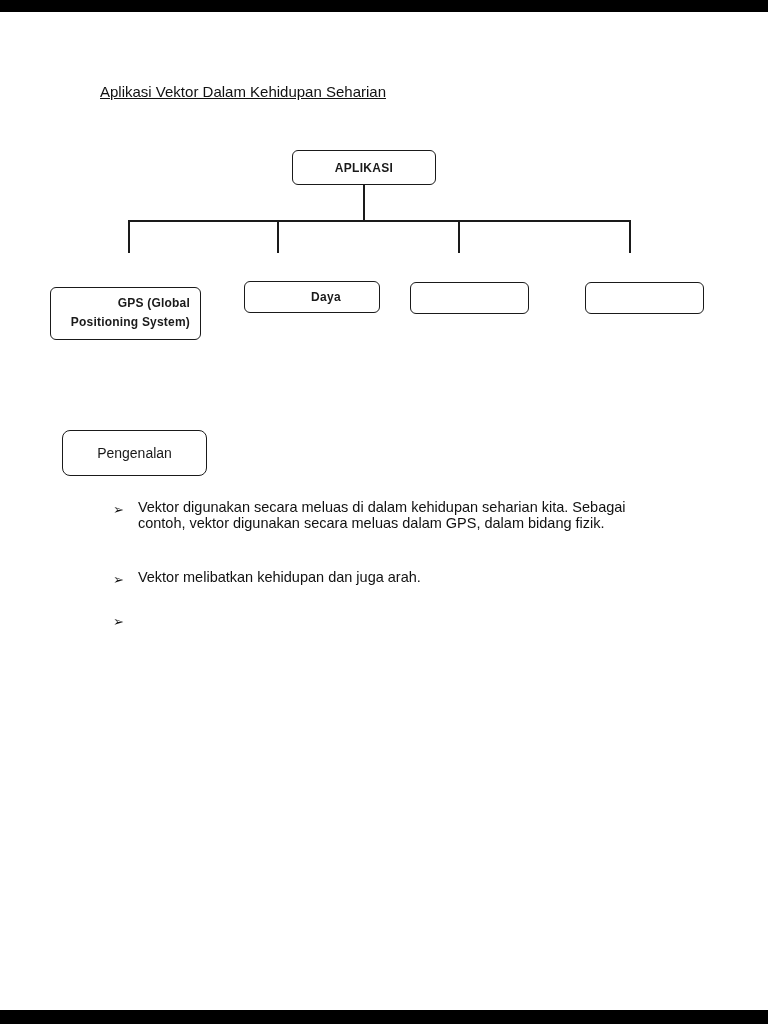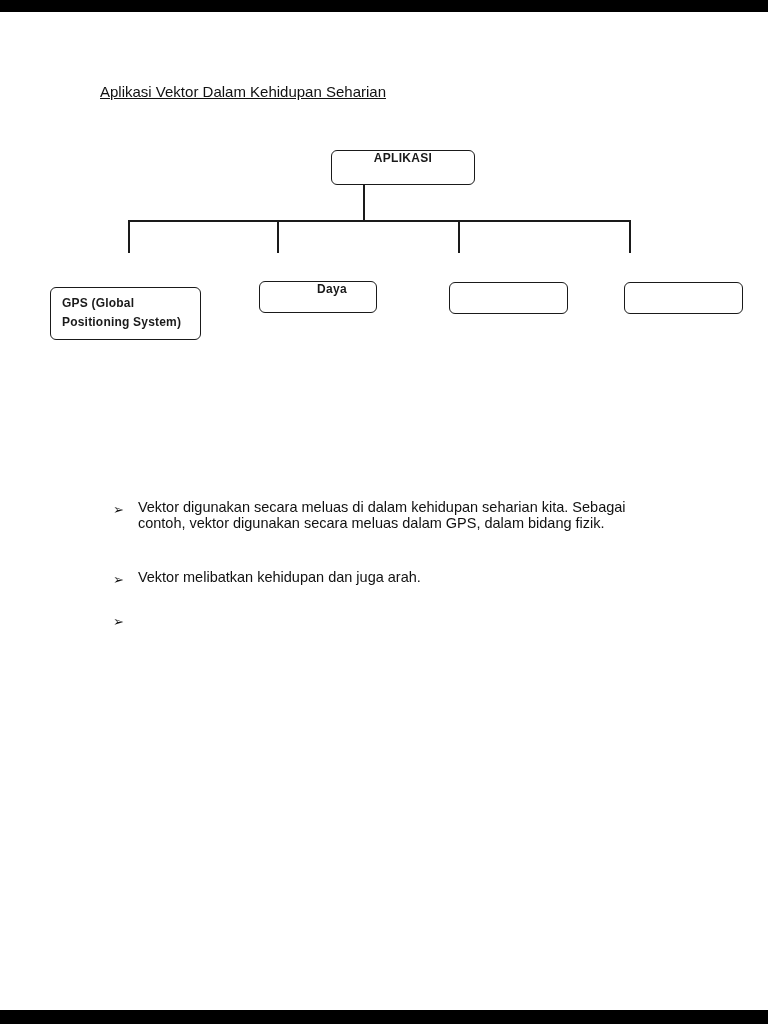--- a/index.html
+++ b/index.html
@@ -39,33 +39,33 @@
   
   .node {
     position: absolute;
     border: 1.6px solid #1a1a1a;
     border-radius: 6px;
     background: #ffffff;
     box-sizing: border-box;
   }
   .node.center {
     display: flex;
+    align-items: center;
     justify-content: center;
-    margin-left: 39px;
   }
   .node-label {
     font-size: 12px;
     font-weight: 700;
     letter-spacing: 0.3px;
     color: #1a1a1a;
   }
   .root-node { left: 292px; top: 150px; width: 144px; height: 35px; }
-  .gps-node  { left: 50px;  top: 287px; width: 151px; height: 53px; padding: 6px 10px 0 11px; }
+  .gps-node  { left: 50px;  top: 287px; width: 151px; height: 53px; padding: 6px 10px 0 11px; text-align: right; }
   .gps-node .node-label { display: block; line-height: 19px; letter-spacing: 0.2px; }
-  .daya-node { left: 220px; top: 281px; width: 118px; height: 32px; padding-left: 28px; }
+  .daya-node { left: 244px; top: 281px; width: 136px; height: 32px; padding-left: 28px; }
   .blank-node-1 { left: 410px; top: 282px; width: 119px; height: 32px; }
   .blank-node-2 { left: 585px; top: 282px; width: 119px; height: 32px; }
 
   .line {
     position: absolute;
     background: #1a1a1a;
   }
   .line.v { width: 1.6px; }
   .line.h { height: 1.6px; }
 
@@ -137,20 +137,23 @@
   </div>
 
   <div class="node center blank-node-1">
     <span class="node-label"></span>
   </div>
 
   <div class="node center blank-node-2">
     <span class="node-label"></span>
   </div>
 
+  <div class="node center intro-node">
+    <span class="intro-label">Pengenalan</span>
+  </div>
 
   <div class="bullet-row bullet-1">
     <span class="bullet-glyph">➢</span>
     <span class="bullet-text">Vektor digunakan secara meluas di dalam kehidupan seharian kita. Sebagai contoh, vektor digunakan secara meluas dalam GPS, dalam bidang fizik.</span>
   </div>
 
   <div class="bullet-row bullet-2">
     <span class="bullet-glyph">➢</span>
     <span class="bullet-text">Vektor melibatkan kehidupan dan juga arah.</span>
   </div>

